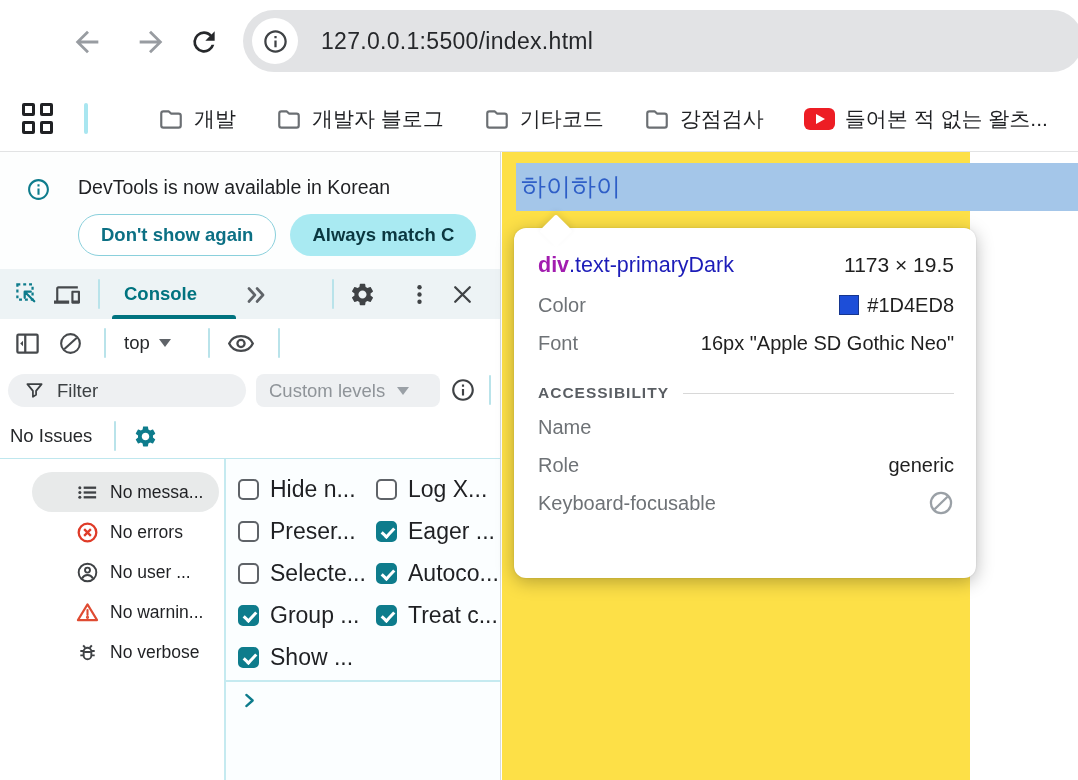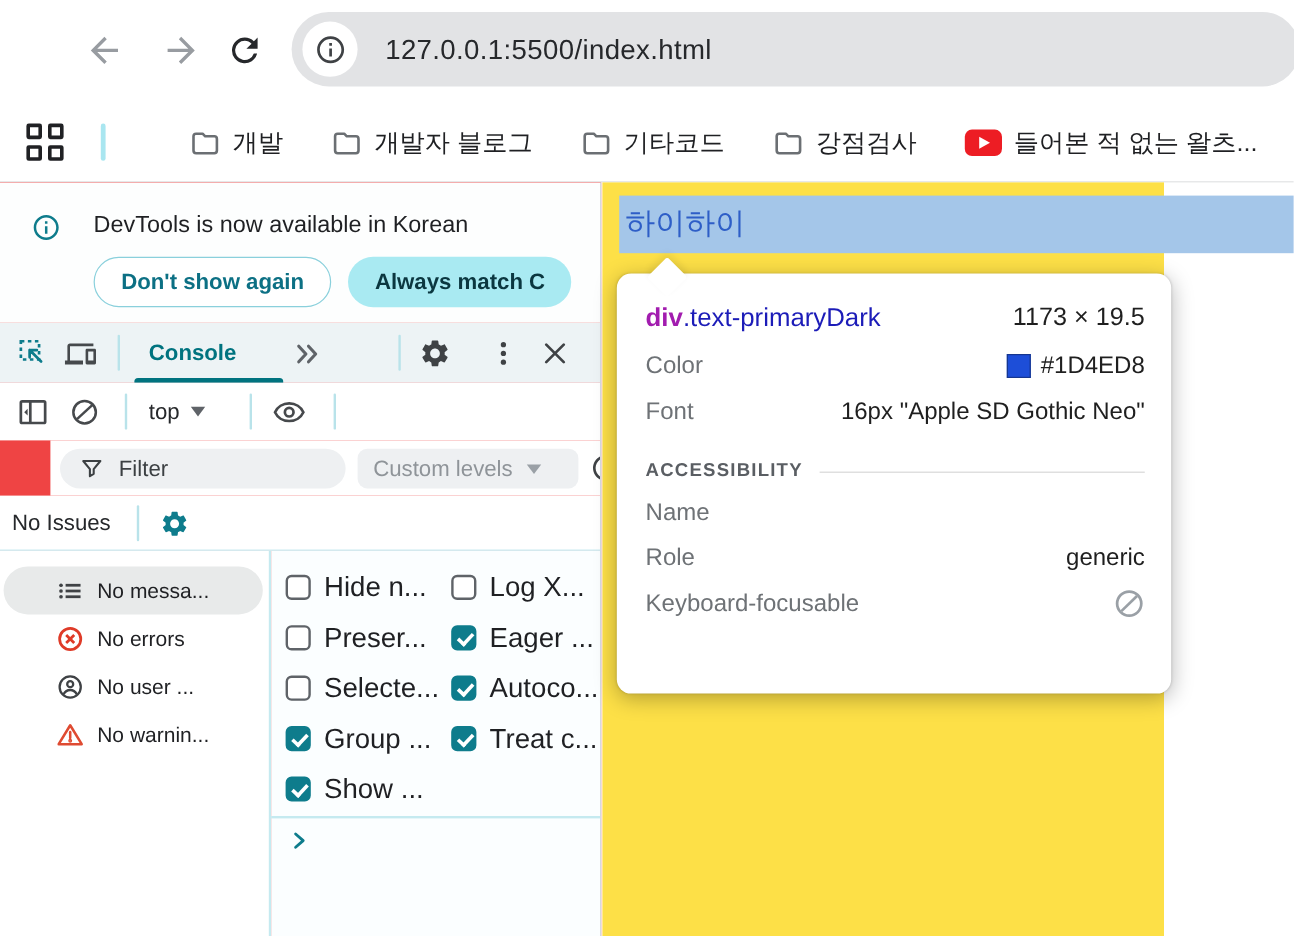--- a/index.html
+++ b/index.html
@@ -58,39 +58,39 @@
     background:#00737f; border-radius:3px 3px 0 0; }
 
   
   #dt-toolbar2 { position:absolute; left:0; top:167px; width:501px; height:48px; background:#fff; }
   #ctx-select { position:absolute; left:124px; top:0; height:48px; display:flex;
     align-items:center; gap:9px; font-size:18.5px; color:#26282b; }
   .caret-down { width:0; height:0; border-left:6.5px solid transparent;
     border-right:6.5px solid transparent; border-top:8px solid #5f6368; }
 
   
-  #dt-filter { position:absolute; left:0; top:215px; width:590px; height:46px; background:#fff;margin-left:42px; }
+  #dt-filter { position:absolute; left:0; top:215px; width:590px; height:46px; background:#fff; }
   #filter-pill { position:absolute; left:8px; top:7px; width:238px; height:33px;
     background:#eef0f2; border-radius:17px; display:flex; align-items:center; gap:13px; padding:0 17px; }
   #filter-pill .ph { font-size:18.5px; color:#3c4043; }
   #levels-pill { position:absolute; left:256px; top:7px; width:184px; height:33px;
     background:#eef0f2; border-radius:8px; display:flex; align-items:center; padding:0 13px;
     font-size:18.5px; color:#8f9499; }
   #levels-pill .caret-down { margin-left:12px; border-top-color:#9aa0a6; }
 
   
   #dt-issues { position:absolute; left:0; top:261px; width:501px; height:46px;
     background:#fff; border-bottom:1px solid #bfe7ee; }
   #issues-label { position:absolute; left:10px; top:0; height:45px; display:flex;
     align-items:center; font-size:18.5px; color:#26282b; }
 
   
   #dt-bottom { position:absolute; left:0; top:307px; width:501px; height:321px; display:flex; }
   #dt-sidebar { width:226px; height:321px; border-right:2px solid #c5eaf0;
-    background:#fff; padding-top:13px; }
+    background:#fff; padding-top:13px;padding-left:29px; }
   .sb-item { height:40px; display:flex; align-items:center; gap:11px;
     padding-left:44px; margin:0 5px 0 3px; font-size:17.5px; color:#1f2023; white-space:nowrap; }
   .sb-item.selected { background:#e8eaea; border-radius:20px; }
   #dt-settings { flex:1; background:#fbfeff; position:relative; }
   .cbrow { position:absolute; display:flex; align-items:center; gap:11px;
     font-size:23px; color:#1f2023; white-space:nowrap; }
   .cb { width:21px; height:21px; border:2.5px solid #5f6368; border-radius:5px;
     background:#fff; position:relative; flex:none; }
   .cb.on { background:#0e7c8c; border-color:#0e7c8c; }
   .cb.on::after { content:""; position:absolute; left:6px; top:2px; width:5px; height:10px;
@@ -359,20 +359,29 @@
         <div class="sb-item">
           <span>
               <svg width="23" height="23" viewBox="0 0 24 24" fill="none" stroke="#df4b32" stroke-width="2.2" stroke-linejoin="round">
                 <path d="M12 3.5 L22 20 H2 Z"></path>
                 <path d="M12 9.5v5" stroke-linecap="round"></path>
                 <circle cx="12" cy="17" r="0.6" fill="#df4b32"></circle>
               </svg>
             </span>
           <span>No warnin...</span>
         </div>
+        <div class="sb-item">
+          <span>
+              <svg width="23" height="23" viewBox="0 0 24 24" fill="none" stroke="#3f4245" stroke-width="2">
+                <rect x="8" y="7" width="8" height="12" rx="4"></rect>
+                <path d="M9.5 7 L7.5 4.5 M14.5 7 L16.5 4.5 M8 10.5 H4.5 M8 15 H4.5 M16 10.5 H19.5 M16 15 H19.5 M8.5 11.5 h7"></path>
+              </svg>
+            </span>
+          <span>No verbose</span>
+        </div>
       </div>
 
       <div id="dt-settings">
         <div class="cbrow" style="left:12px; top:17px;">
             <span class="cb"></span>
             <span>Hide n...</span>
           </div>
         <div class="cbrow" style="left:12px; top:59px;">
             <span class="cb"></span>
             <span>Preser...</span>

